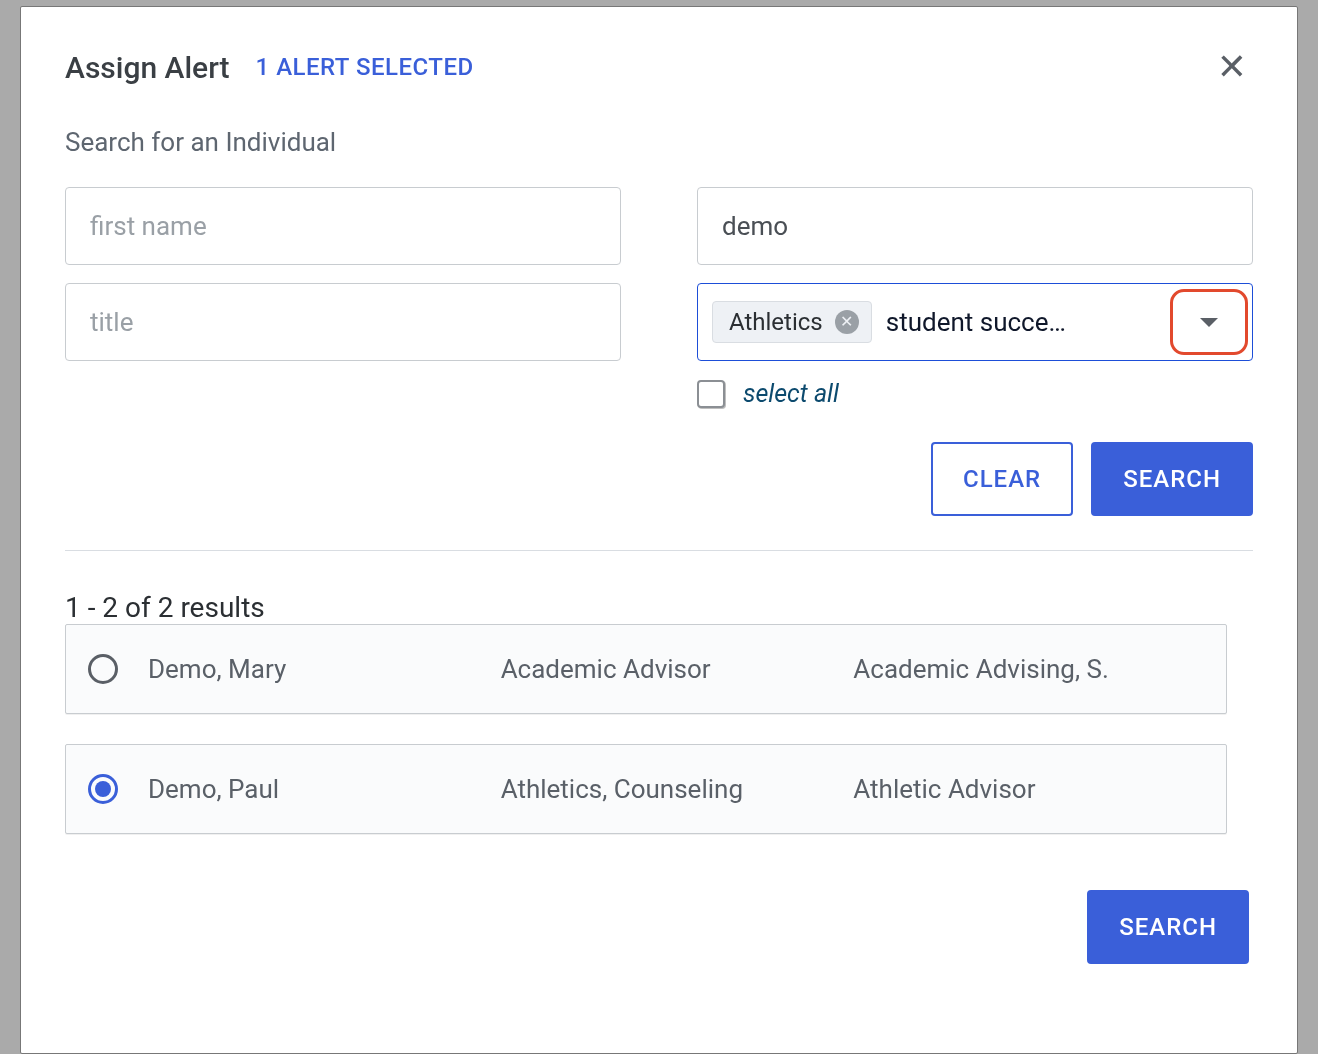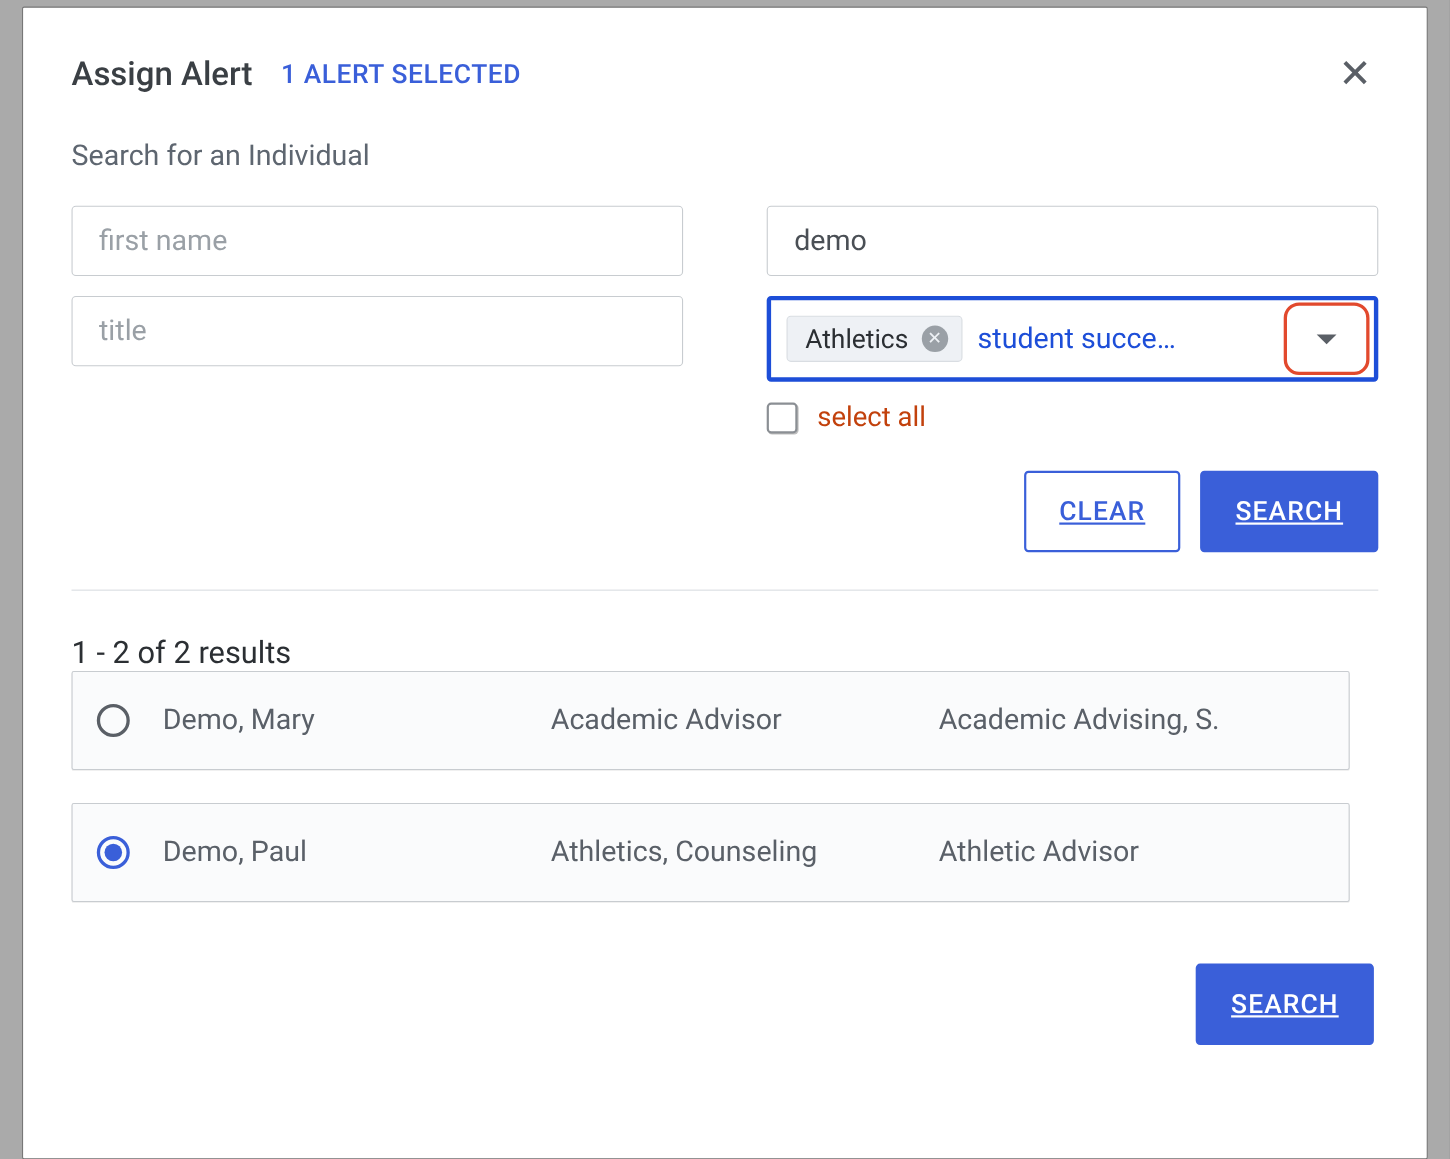--- a/index.html
+++ b/index.html
@@ -62,33 +62,33 @@
   }
   .form-grid {
     display: grid;
     grid-template-columns: 1fr 1fr;
     column-gap: 76px;
     row-gap: 18px;
     margin-bottom: 14px;
   }
   .text-input {
     width: 100%;
-    height: 64px;
+    height: 78px;
     border: 1px solid #c8ccd0;
     border-radius: 4px;
     font-size: 26px;
     padding: 0 24px;
     color: #4a4f55;
     font-family: inherit;
   }
   .text-input::placeholder { color: #9aa0a6; }
   .multi-select {
     width: 100%;
     height: 78px;
-    border: 4px solid #1d4ed8;
+    border: 1px solid #1d4ed8;
     border-radius: 4px;
     display: flex;
     align-items: center;
     padding: 0 10px 0 14px;
     position: relative;
     background: #fff;
   }
   .chip {
     display: inline-flex;
     align-items: center;
@@ -109,21 +109,21 @@
     border-radius: 50%;
     background: #9aa0a6;
     color: #eef1f5;
     margin-left: 12px;
     font-size: 16px;
     line-height: 1;
     cursor: pointer;
   }
   .ms-placeholder {
     font-size: 26px;
-    color: #1d4ed8;
+    color: #0f172a;
     white-space: nowrap;
     overflow: hidden;
     text-overflow: ellipsis;
     flex: 1;
   }
   .dropdown-toggle {
     position: absolute;
     right: 4px;
     top: 50%;
     transform: translateY(-50%);
@@ -153,39 +153,39 @@
     width: 28px;
     height: 28px;
     border: 2px solid #8b8f94;
     border-radius: 4px;
     background: #fff;
     cursor: pointer;
     box-shadow: 1px 1px 0 rgba(0,0,0,.25);
   }
   .sa-label {
     font-size: 25px;
-    color: #c2410c;
+    color: #0c4a6e;
+    font-style: italic;
   }
   .button-row {
     display: flex;
     justify-content: flex-end;
     gap: 18px;
     margin-top: 34px;
     margin-bottom: 34px;
   }
   .btn {
     height: 74px;
     padding: 0 30px;
     font-size: 24px;
     font-weight: 500;
     letter-spacing: 1px;
     border-radius: 4px;
     cursor: pointer;
     font-family: inherit;
-    text-decoration: underline;
   }
   .btn-outline {
     background: #fff;
     color: #3a5fd9;
     border: 2px solid #3a5fd9;
   }
   .btn-primary {
     background: #3a5fd9;
     color: #fff;
     border: 2px solid #3a5fd9;

